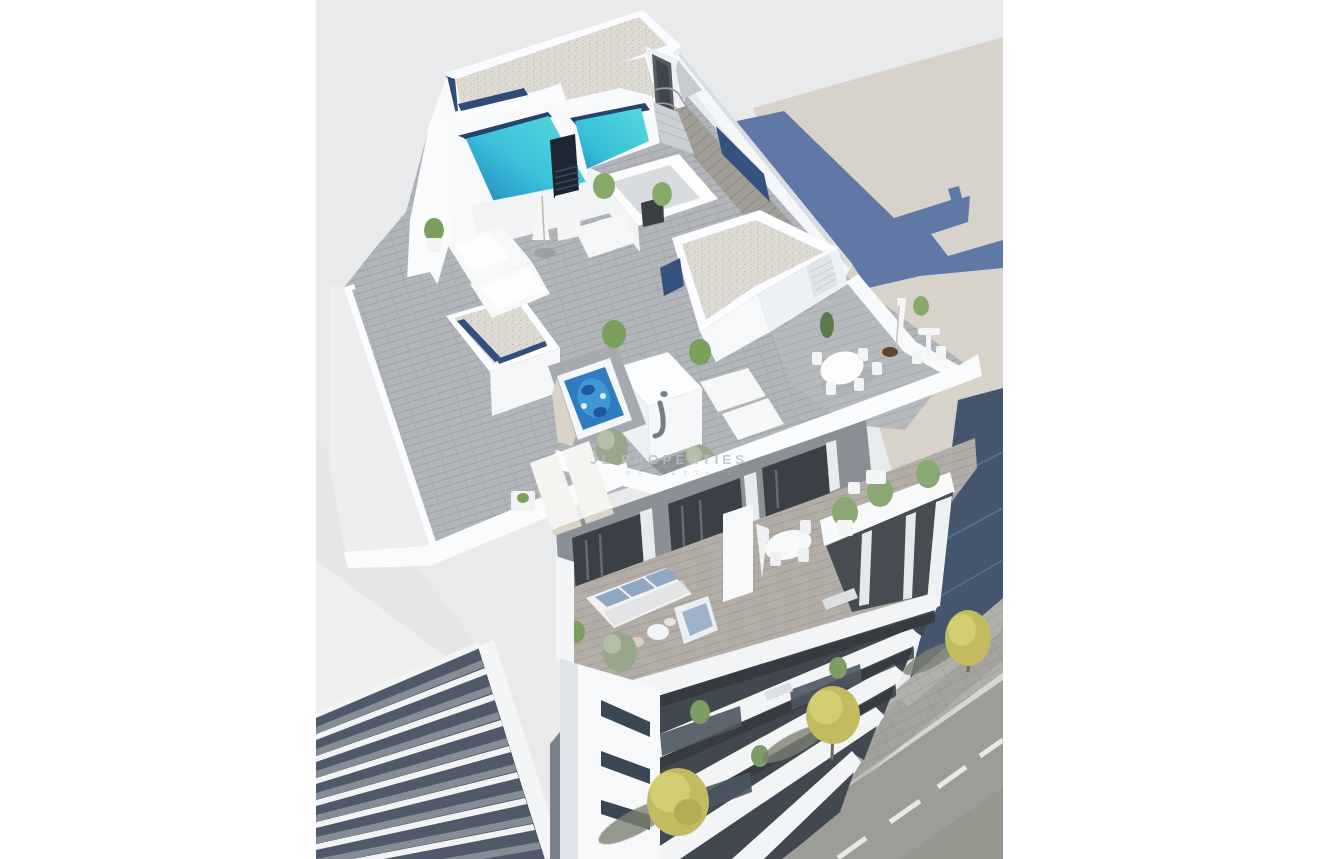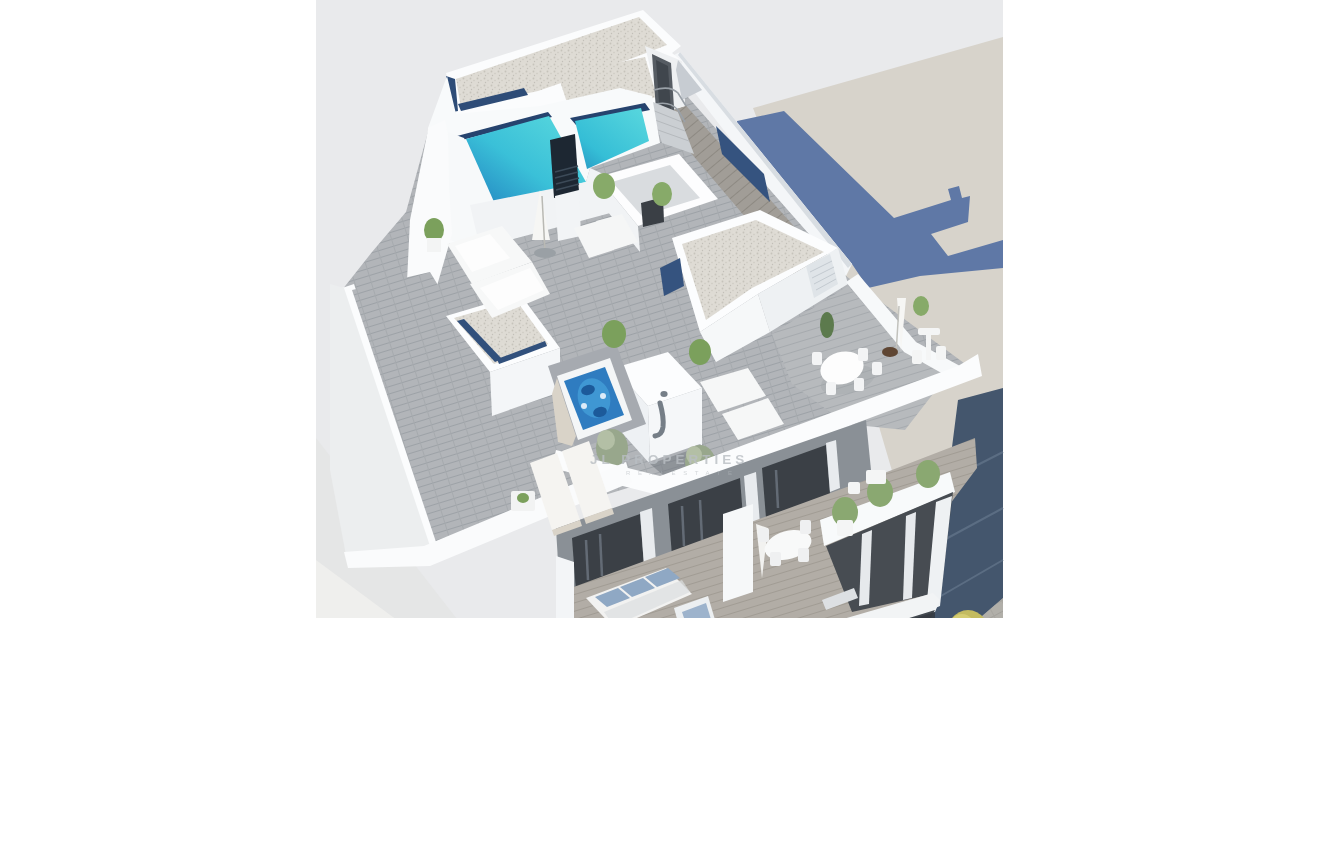--- a/index.html
+++ b/index.html
@@ -1,16 +1,16 @@
 <!DOCTYPE html>
 <html><head>
 <meta charset="utf-8">
 <style>
   html,body{margin:0;padding:0;background:#ffffff;}
-  #stage{position:relative;width:1320px;height:618px;overflow:hidden;background:#ffffff;
+  #stage{position:relative;width:1320px;height:859px;overflow:hidden;background:#ffffff;
          font-family:"Liberation Sans", sans-serif;}
   svg{position:absolute;left:0;top:0;}
 </style>
 </head>
 <body>
 <div id="stage">
 <svg width="1320" height="859" viewBox="0 0 1320 859">
 <defs>
   <linearGradient id="poolg" x1="1" y1="0" x2="0" y2="1">
     <stop offset="0" stop-color="#5bdade"></stop>

